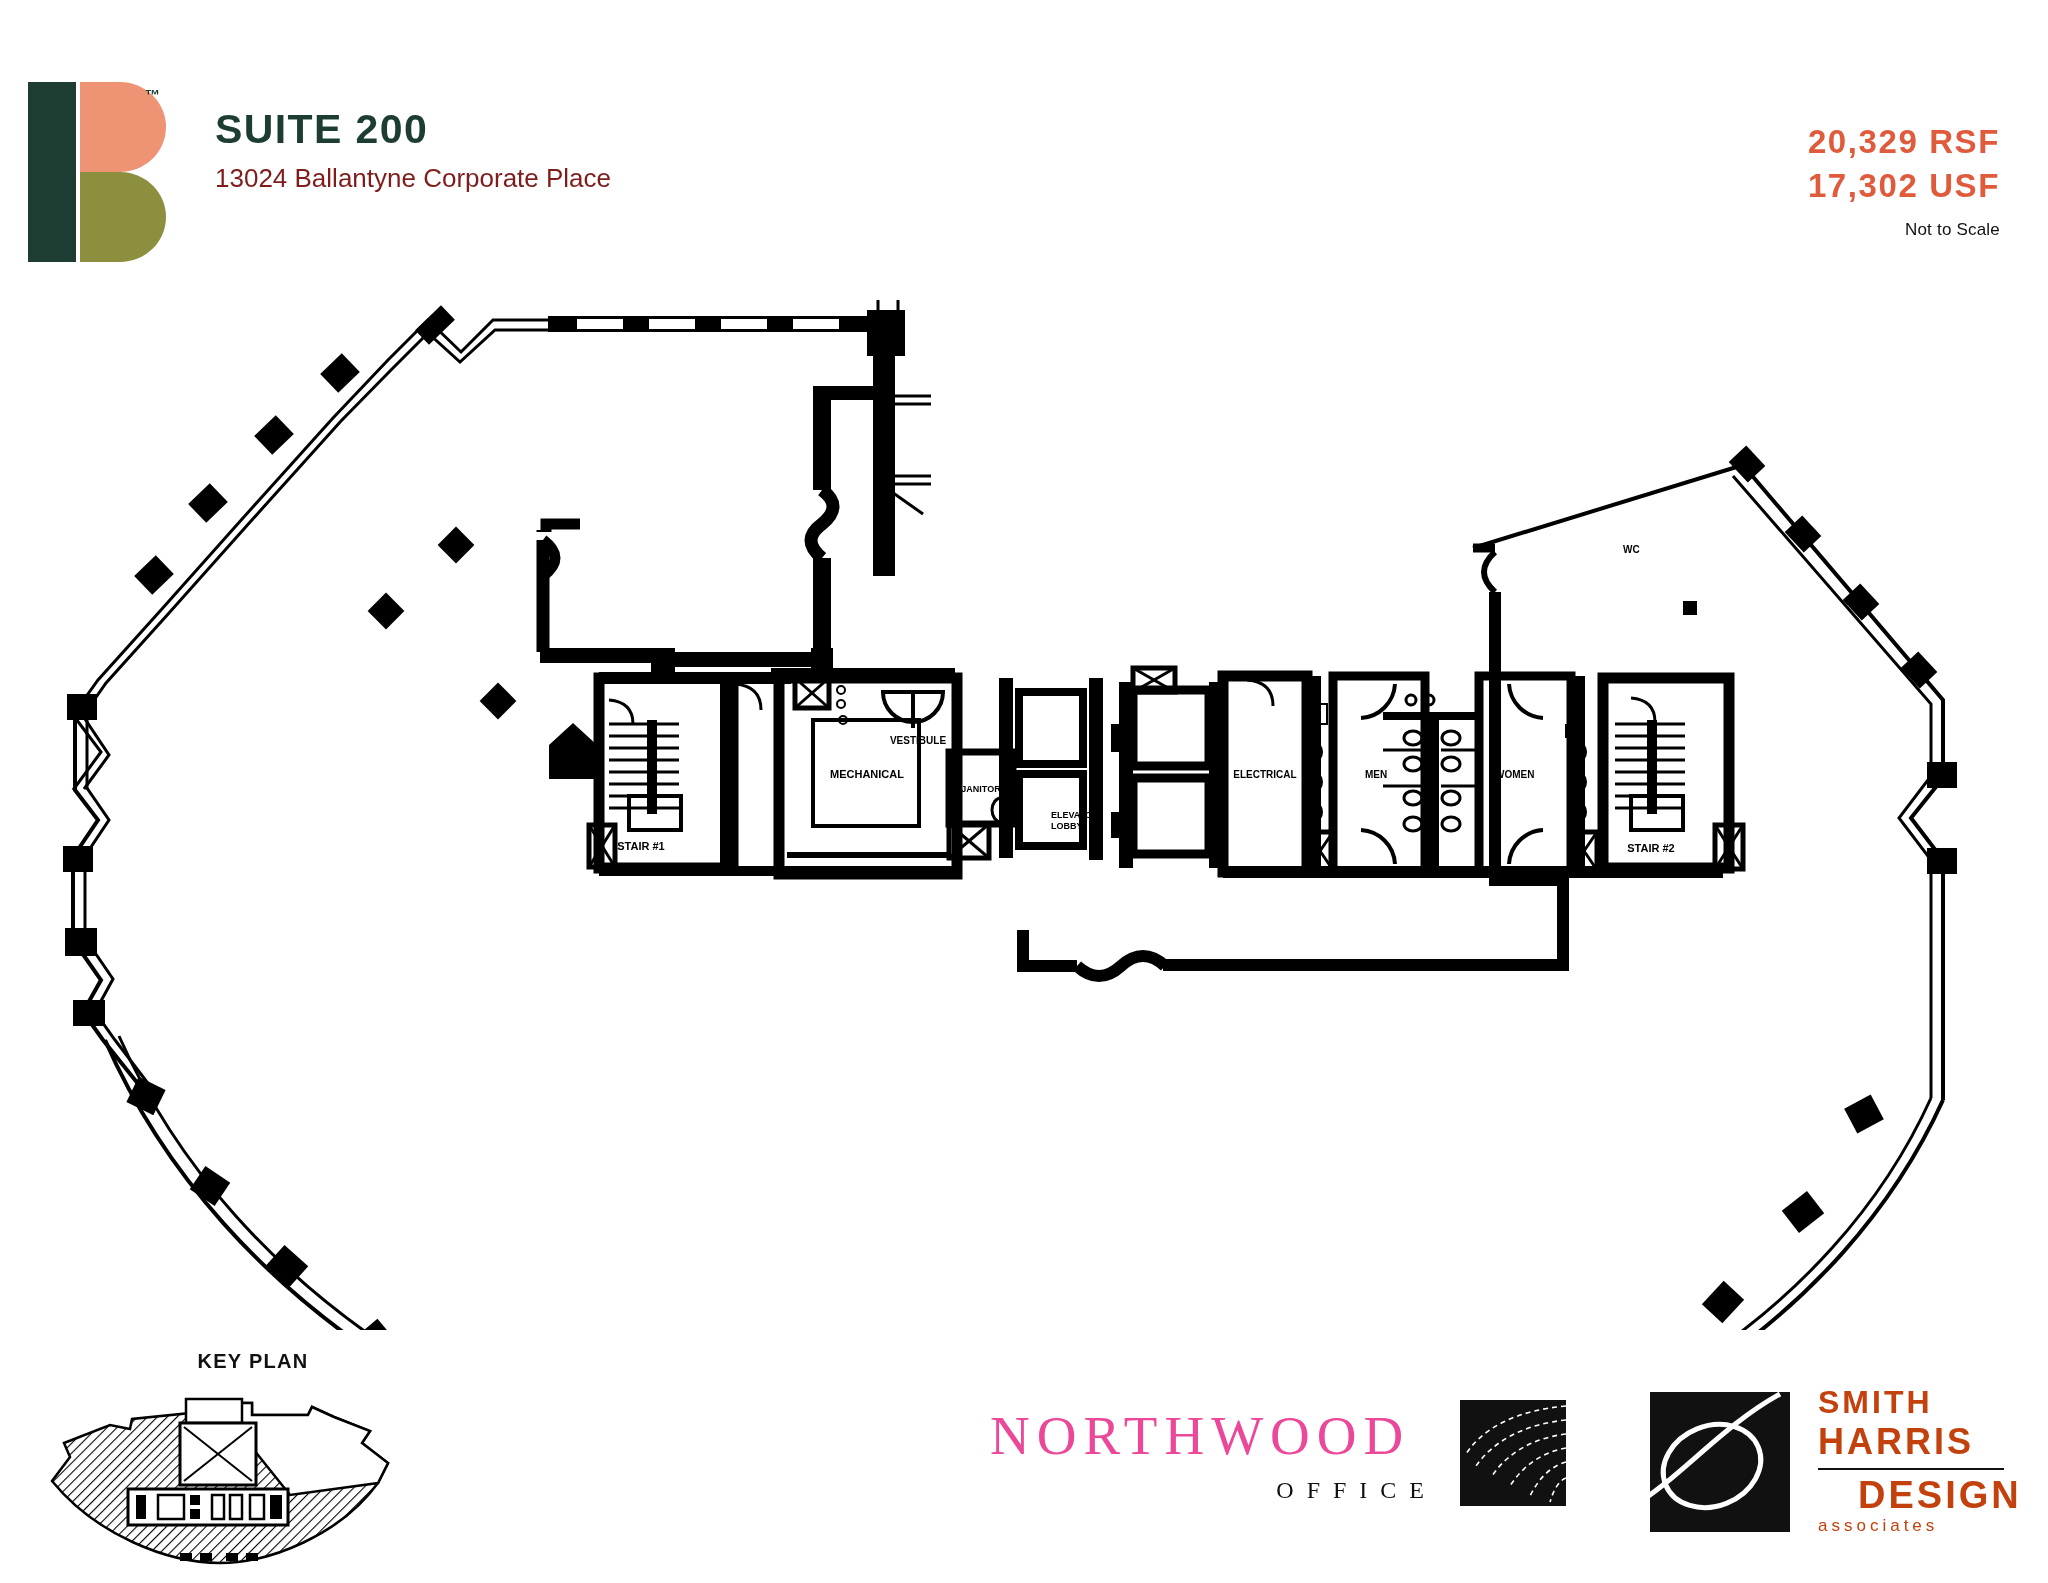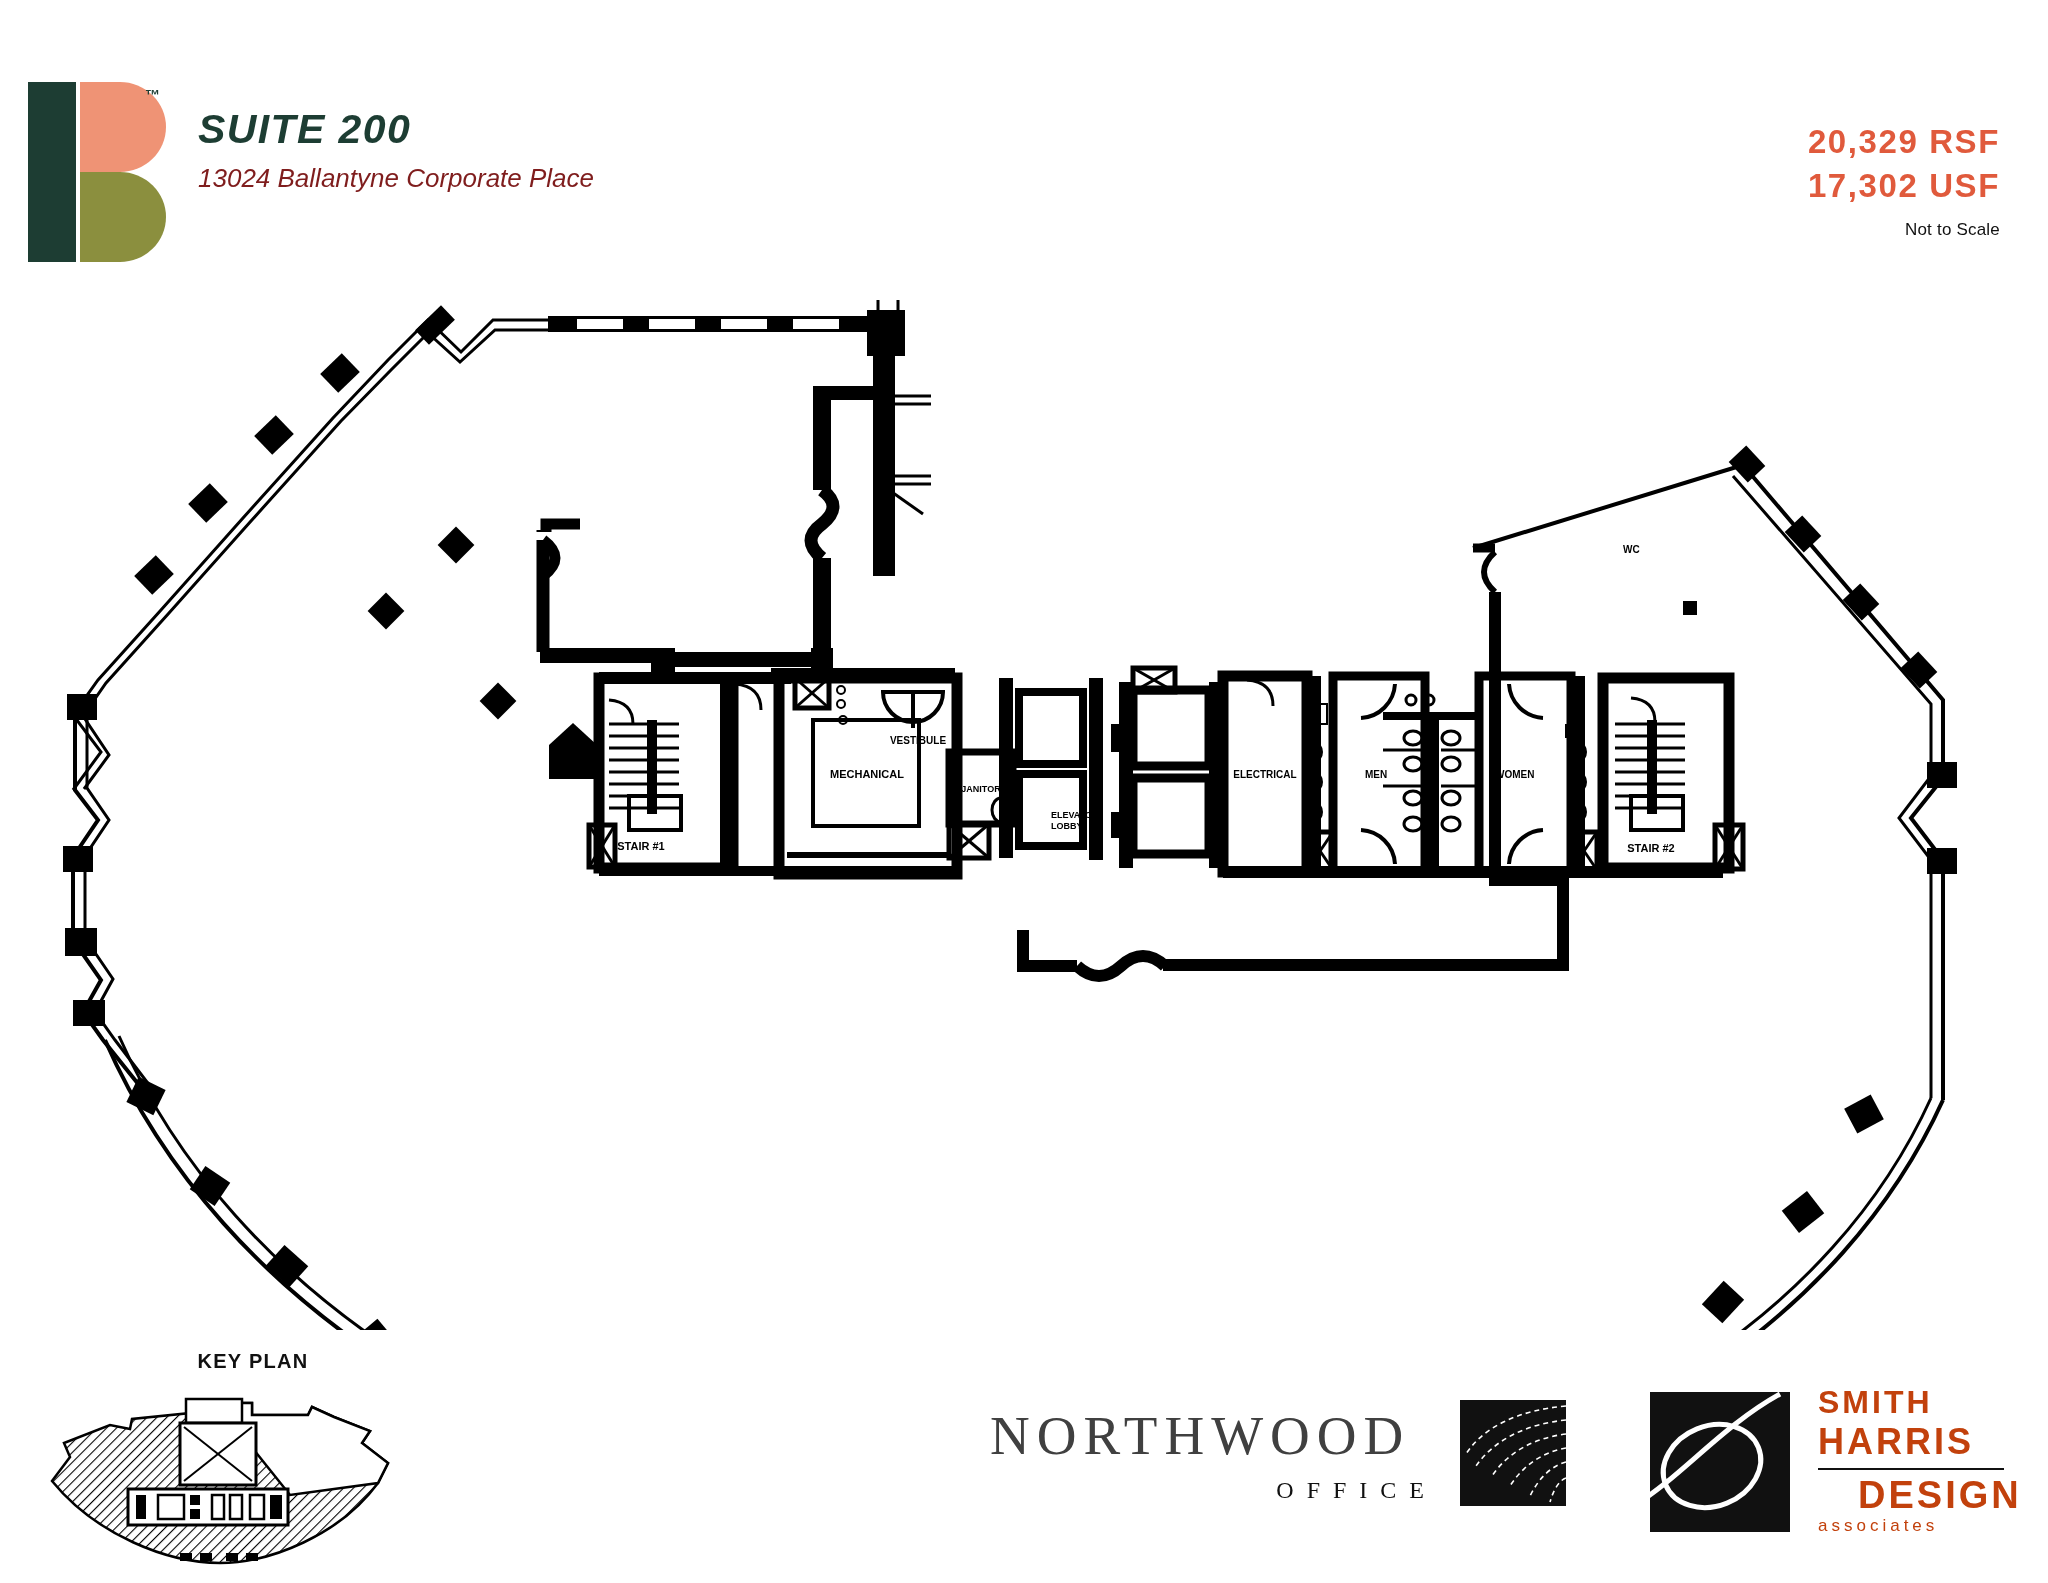--- a/index.html
+++ b/index.html
@@ -4,21 +4,21 @@
 <style>
   html,body{margin:0;padding:0;background:#ffffff;}
   body{width:2048px;height:1583px;position:relative;overflow:hidden;
        font-family:"Liberation Sans","DejaVu Sans",sans-serif;}
 
   
   #header{position:absolute;left:0;top:0;width:2048px;height:300px;}
 
   #logo-mark{position:absolute;left:28px;top:82px;width:148px;height:180px;}
 
-  #title-block{position:absolute;left:198px;top:108px;font-style:italic;}
+  #title-block{position:absolute;left:215px;top:108px;}
   #suite-title{font-size:41px;font-weight:bold;color:#1d3d33;letter-spacing:1.4px;
                line-height:1.06;margin:0;}
   #floor-subtitle{font-size:31px;font-weight:bold;color:#e05a3c;letter-spacing:1.6px;
                   line-height:1.1;margin:11px 0 0 0;}
   #address-line{font-size:26px;color:#7f1d1d;letter-spacing:0px;margin:12px 0 0 0;}
 
   #area-block{position:absolute;right:48px;top:120px;text-align:right;}
   .area-line{font-size:33px;font-weight:bold;color:#e05a3c;letter-spacing:1.6px;
              line-height:1.32;white-space:nowrap;}
   #scale-note{font-size:17px;color:#111;margin-top:13px;letter-spacing:.2px;}
@@ -30,21 +30,21 @@
   
   #footer{position:absolute;left:0;top:1330px;width:2048px;height:253px;}
 
   #keyplan{position:absolute;left:40px;top:20px;width:360px;height:230px;}
   #keyplan-title{font-size:20px;font-weight:bold;color:#111;letter-spacing:1.3px;
                  text-align:center;width:270px;margin-left:78px;}
   #keyplan-svg{display:block;margin-top:12px;}
 
   #northwood{position:absolute;left:990px;top:70px;width:600px;height:120px;}
   #nw-word{font-family:"Liberation Serif","DejaVu Serif",serif;font-size:55px;
-           letter-spacing:7px;color:#404040;line-height:1;}
+           letter-spacing:7px;color:#ec4899;line-height:1;}
   #nw-sub{font-family:"Liberation Serif","DejaVu Serif",serif;font-size:24px;
           letter-spacing:13px;color:#111;margin-top:14px;margin-left:0;text-align:right;
           padding-right:8px;}
   #nw-wordblock{position:absolute;left:0;top:8px;width:455px;}
   #nw-grain{position:absolute;left:470px;top:0px;width:106px;height:106px;background:#111;}
 
   #smithharris{position:absolute;left:1650px;top:56px;width:360px;height:150px;}
   #sh-mark{position:absolute;left:0;top:6px;width:140px;height:140px;background:#111;}
   #sh-text{position:absolute;left:168px;top:0px;width:190px;}
   .sh-line{font-family:"Liberation Sans","DejaVu Sans",sans-serif;font-weight:bold;

